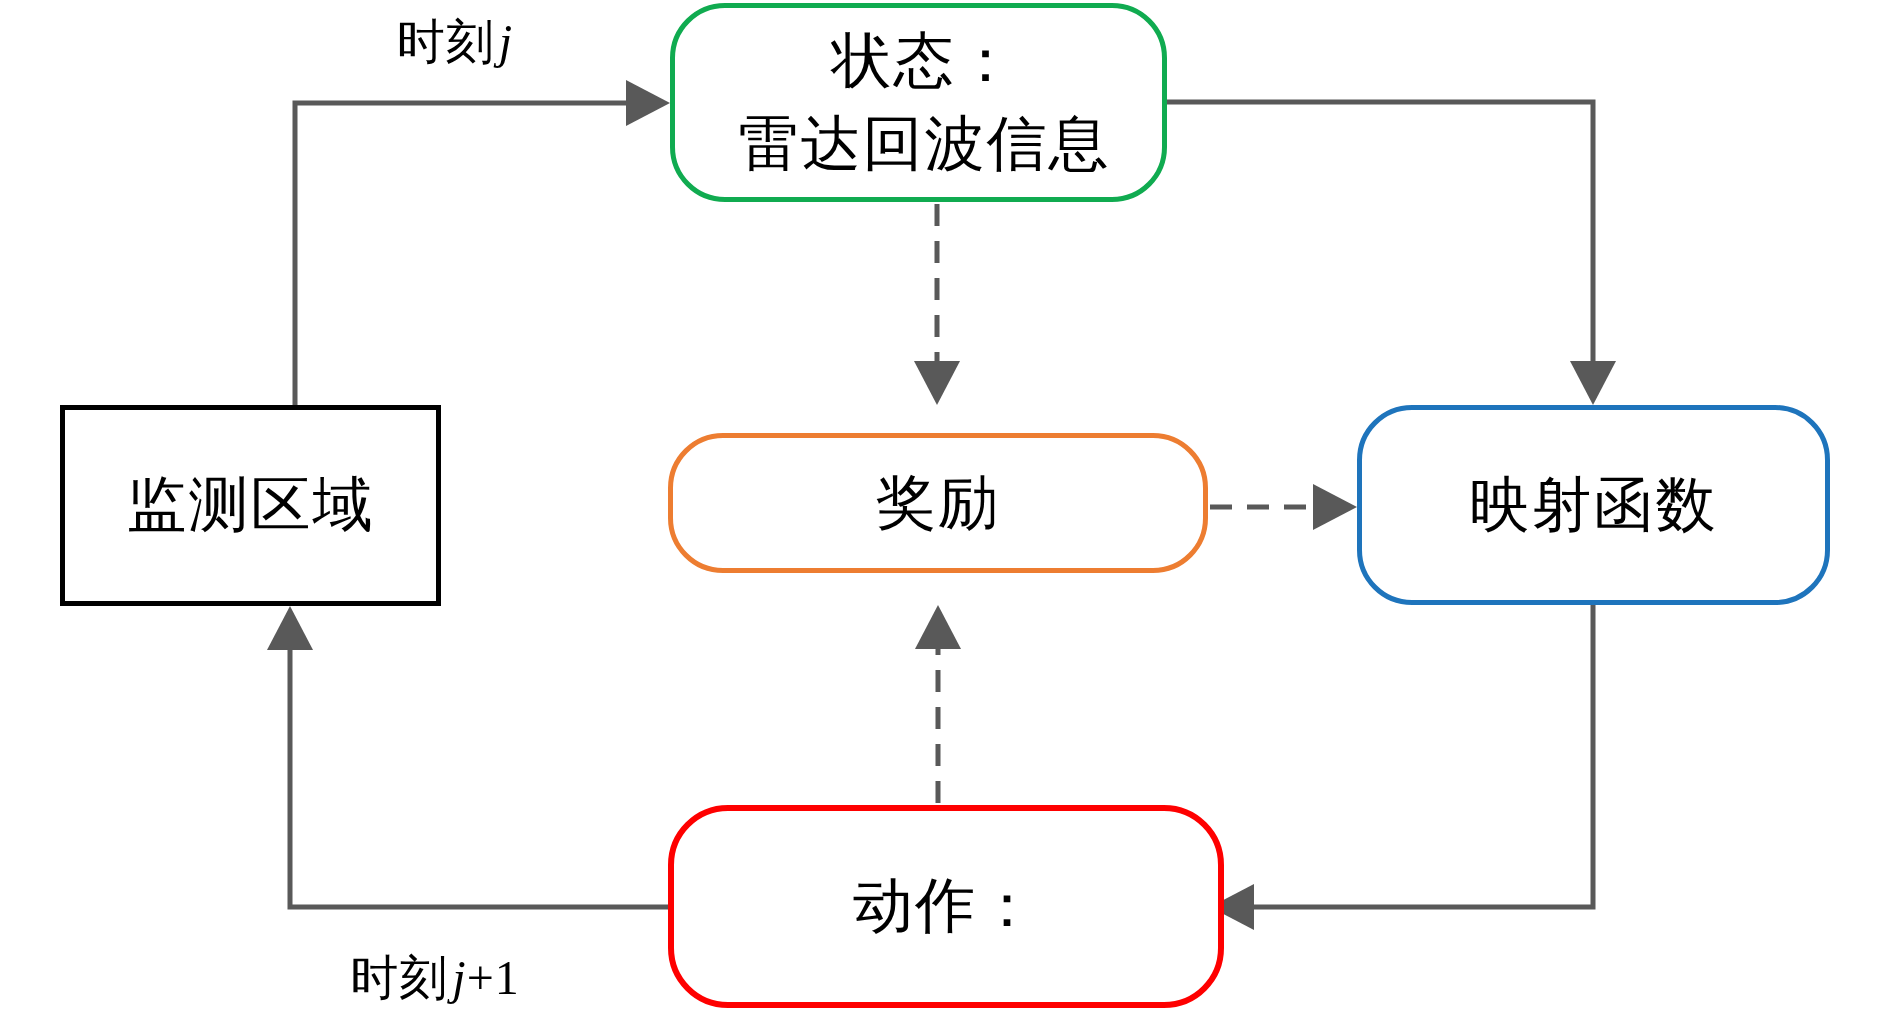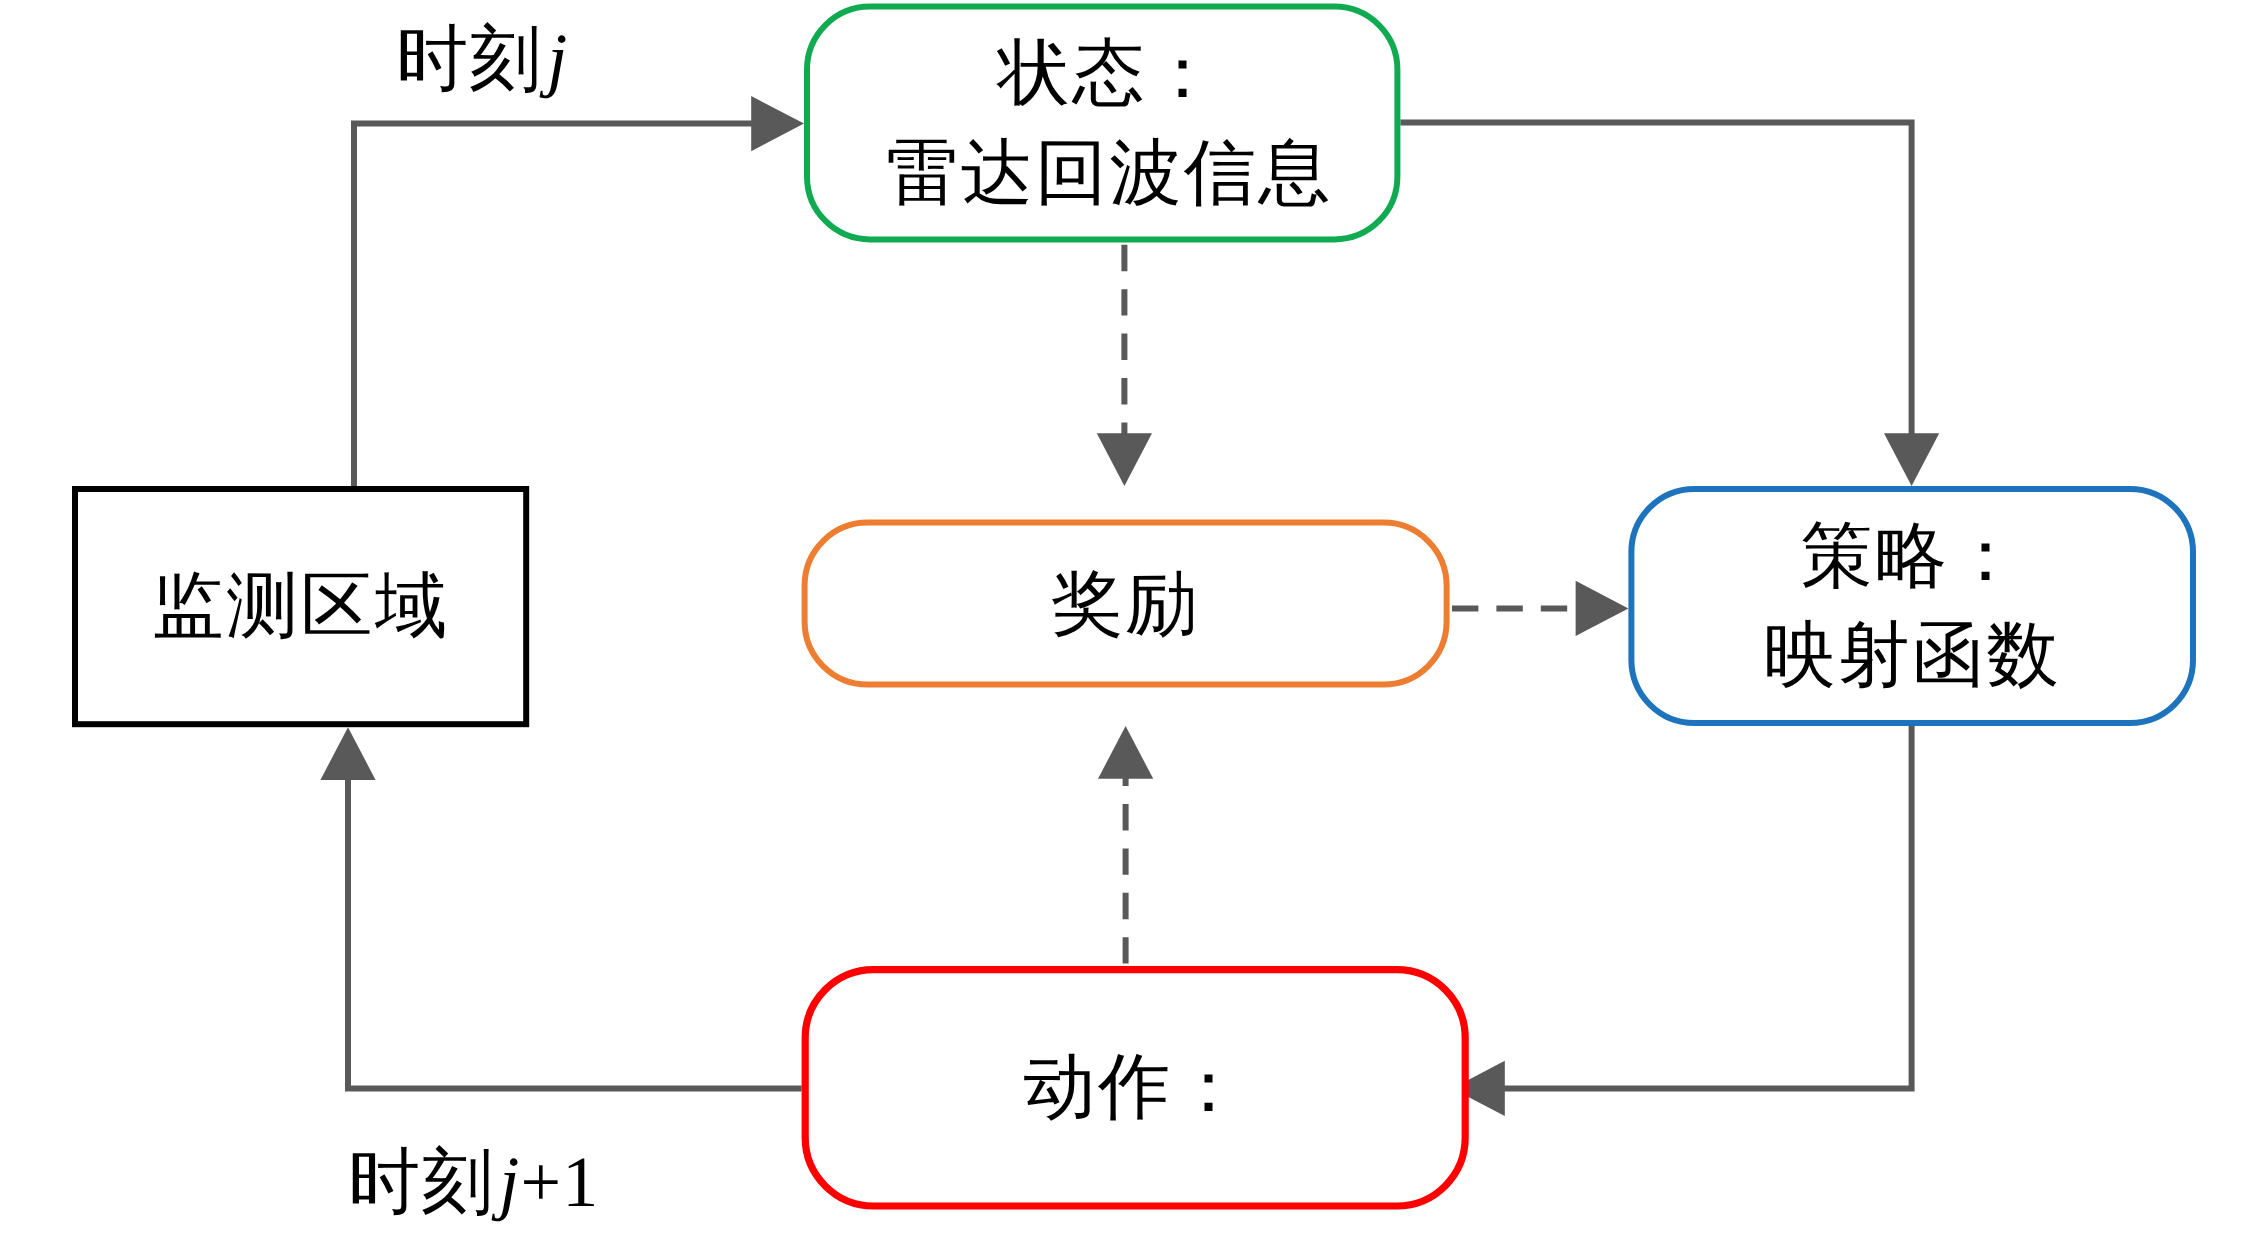--- a/index.html
+++ b/index.html
@@ -25,21 +25,21 @@
   }
   .node span{display:block;white-space:nowrap;}
   .rounded{border-radius:55px;}
   .node-state      {left:670px; top:3px;   width:497px;height:199px;border:5px solid var(--state-border,#10AB50);padding-left:12px;}
   .node-environment{left:60px;  top:405px; width:381px;height:201px;border:5px solid var(--environment-border,#000);}
   .node-reward     {left:668px; top:410px; width:540px;height:140px;border:5px solid var(--reward-border,#ED7D31);margin-top:23px;}
   .node-policy     {left:1357px;top:405px; width:473px;height:200px;border:5px solid var(--policy-border,#1E74BC);}
   .node-action     {left:668px; top:805px; width:556px;height:203px;border:6px solid var(--action-border,#FE0000);border-radius:60px;}
   .edge-label{
     position:absolute;
-    font-size:60px;line-height:1.1;text-align:left;white-space:nowrap;
+    font-size:48px;line-height:1.1;text-align:center;white-space:nowrap;
     letter-spacing:1px;
   }
   .edge-label i{font-family:"Liberation Serif","DejaVu Serif",serif;font-style:italic;padding-left:4px;}
   .label-time-j{left:330px;top:16px;width:250px;}
   .label-time-j1{left:290px;top:952px;width:290px;}
 </style>
 </head>
 <body>
 
 <div id="canvas">
@@ -75,21 +75,20 @@
 
   <div class="node node-environment">
     <span>监测区域</span>
   </div>
 
   <div class="node rounded node-reward">
     <span>奖励</span>
   </div>
 
   <div class="node rounded node-policy">
-    <span>策略：</span>
     <span>映射函数</span>
   </div>
 
   <div class="node node-action">
     <span>动作：</span>
   </div>
 
   <div class="edge-label label-time-j"><span>时刻</span><i>j</i><span></span></div>
 
   <div class="edge-label label-time-j1"><span>时刻</span><i>j</i><span>+1</span></div>

